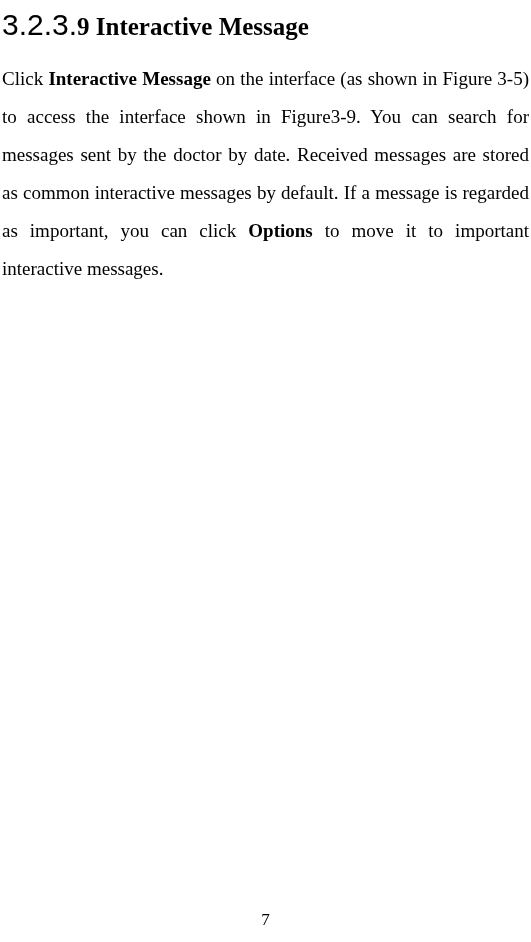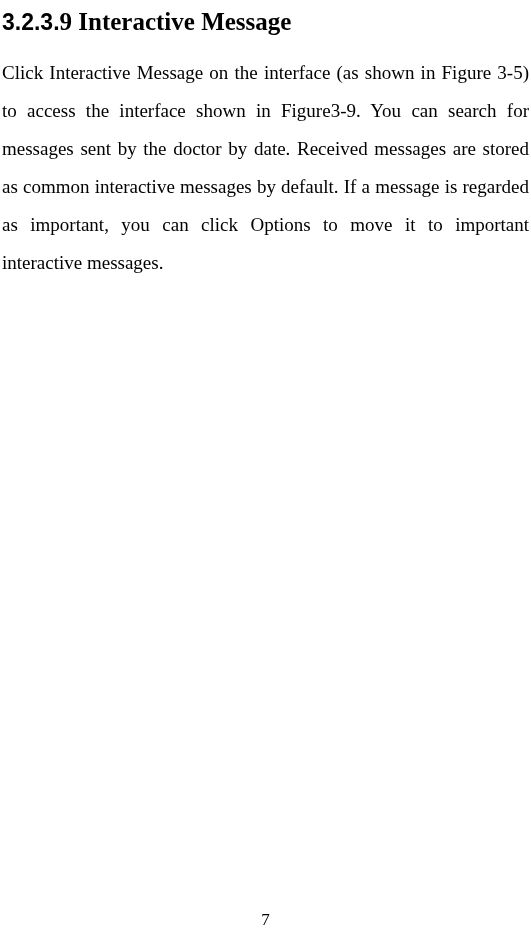--- a/index.html
+++ b/index.html
@@ -26,31 +26,31 @@
       margin-top: 2px;
     }
     .heading-2 {
       font-size: 25px;
       font-weight: bold;
       margin-bottom: 18px;
       margin-top: 8px;
     }
     .heading-2 .prefix {
       font-family: Arial, Helvetica, sans-serif;
-      font-size: 23px;
-      font-weight: bold;
+      font-size: 30px;
+      font-weight: normal;
     }
     .paragraph {
       font-size: 19px;
       line-height: 2.0;
       text-align: justify;
       margin-bottom: 10px;
     }
     .bold {
-      font-weight: normal;
+      font-weight: bold;
     }
     .page-number {
       position: absolute;
       bottom: 12px;
       left: 0;
       right: 0;
       text-align: center;
       font-size: 17px;
     }
   </style>

